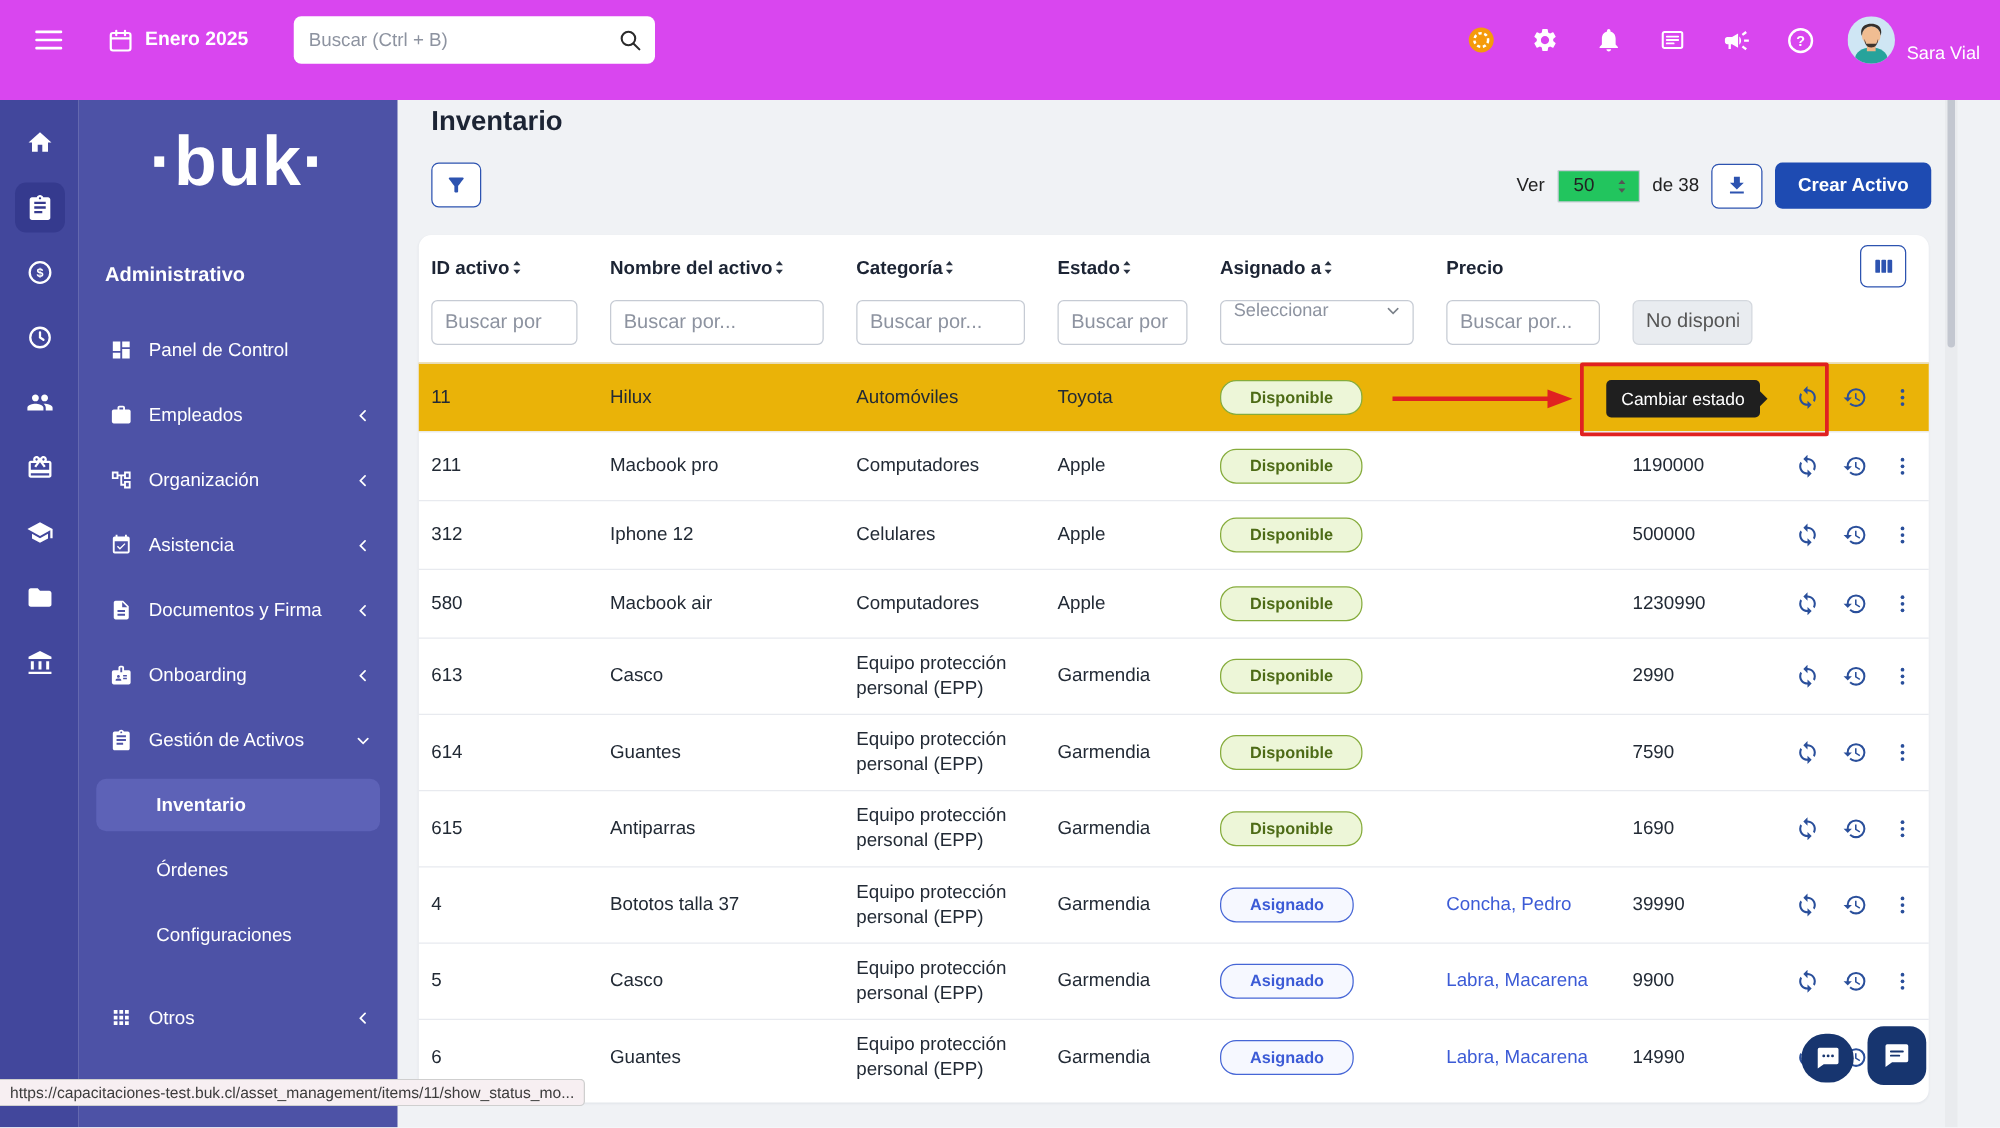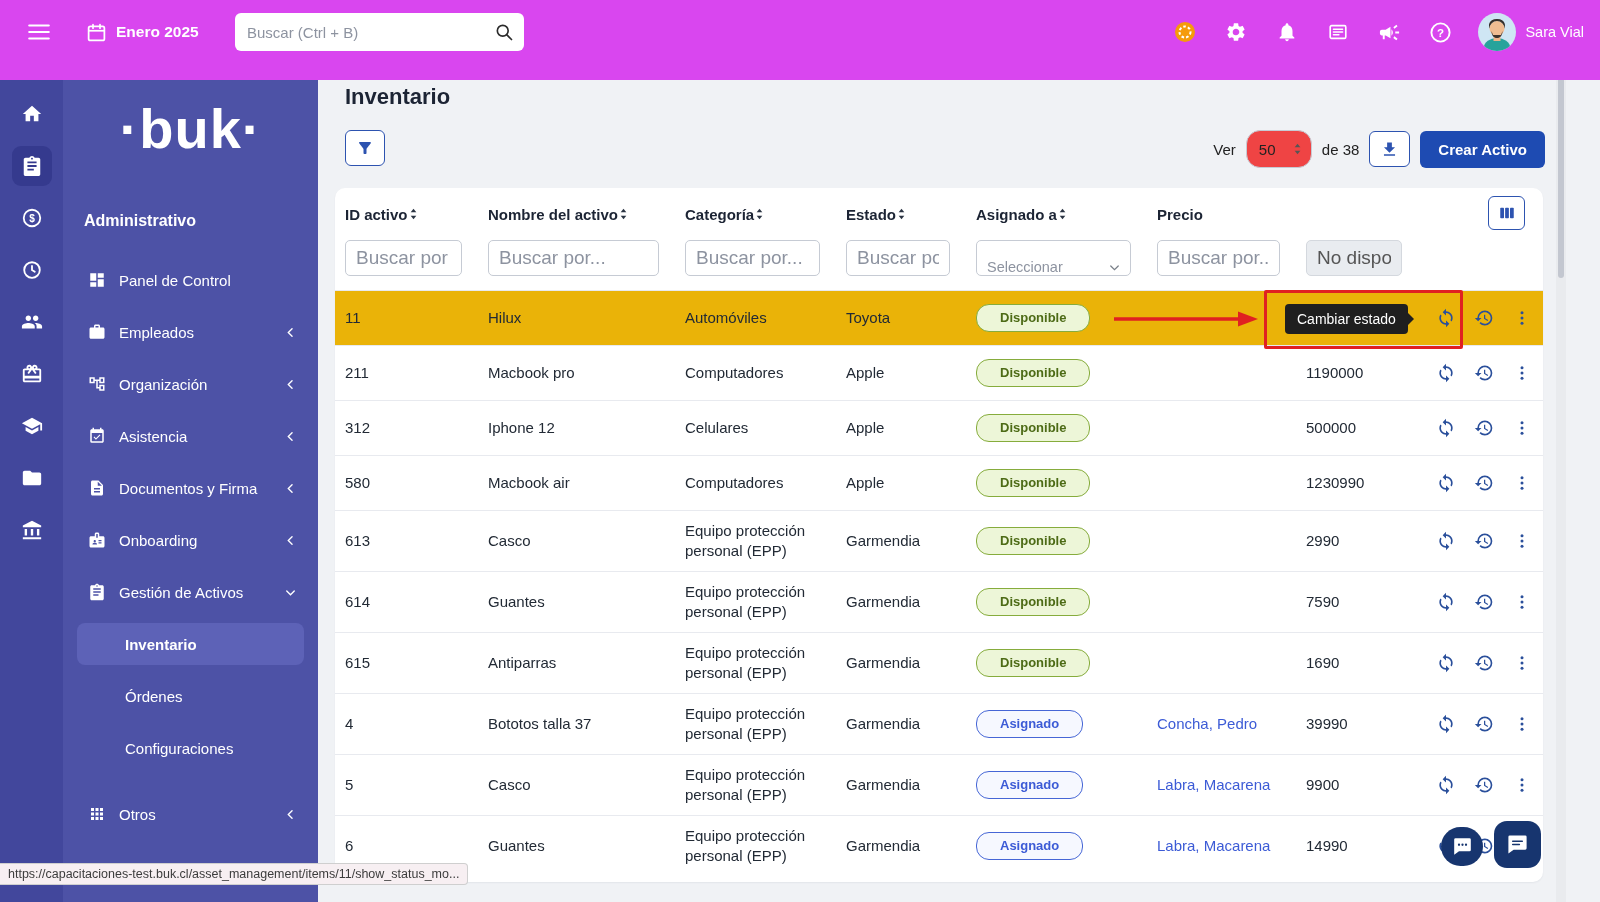--- a/index.html
+++ b/index.html
@@ -9,21 +9,21 @@
 
   
   .topbar{position:absolute;left:0;top:0;right:0;height:80px;background:#d946ef;z-index:6}
   .hamburger{position:absolute;left:24px;top:18px;width:30px;height:28px;background:none;border:none;cursor:pointer;display:flex;align-items:center;justify-content:center}
   .monthgroup{position:absolute;left:86px;top:0;height:64px;display:flex;align-items:center;gap:9px;color:#fff;font-weight:bold;font-size:15.5px;cursor:pointer}
   .searchbox{position:absolute;left:235px;top:13px;width:289px;height:38px;background:#fff;border-radius:6px;display:flex;align-items:center;padding:0 10px 0 12px}
   .searchbox input{flex:1;border:none;outline:none;font-size:15px;color:#333;background:transparent}
   .searchbox input::placeholder{color:#8d93a0}
   .topright{position:absolute;right:16px;top:0;height:64px;display:flex;align-items:center;gap:25px}
   .iconbtn{background:none;border:none;width:26px;height:26px;display:flex;align-items:center;justify-content:center;cursor:pointer}
-  .usergroup{display:flex;align-items:center;gap:9px;color:#fff;font-size:14.5px;cursor:pointer}
+  .usergroup{display:flex;align-items:flex-end;gap:9px;color:#fff;font-size:14.5px;cursor:pointer}
 
   
   .rail{position:absolute;left:0;top:64px;bottom:0;width:63px;background:#42479c;z-index:5;display:flex;flex-direction:column;align-items:center;padding-top:24px}
   .railitem{width:63px;height:52px;display:flex;align-items:center;justify-content:center;cursor:pointer;background:none;border:none}
   .railitem .tile{width:40px;height:40px;display:flex;align-items:center;justify-content:center;border-radius:9px}
   .railitem.active .tile{background:#353a8e}
 
   
   .sidepanel{position:absolute;left:63px;top:64px;bottom:0;width:255px;background:#4d52a6;z-index:5;color:#fff}
   .logo{text-align:center;font-size:56px;font-weight:bold;letter-spacing:1px;margin-top:26px;line-height:1.4;color:#fff}
@@ -34,34 +34,34 @@
   .subitem{height:52px;display:flex;align-items:center;padding-left:62px;font-size:15px;cursor:pointer}
   .subactive{height:42px;margin:5px 14px;border-radius:8px;background:#5d62b7;display:flex;align-items:center;padding-left:48px;font-weight:bold;font-size:15px;cursor:pointer}
   .otros{margin-top:14px}
 
   
   .main{position:absolute;left:318px;top:64px;right:0;bottom:0;background:#f0f2f5;overflow:hidden}
   .pagetitle{position:absolute;left:27px;top:20px;font-size:22px;font-weight:bold;color:#1c2434}
   .filterbtn{position:absolute;left:27px;top:66px;width:40px;height:36px;background:#fff;border:1.5px solid #2d53b0;border-radius:6px;display:flex;align-items:center;justify-content:center;cursor:pointer}
   .topcontrols{position:absolute;top:66px;right:55px;display:flex;align-items:center;gap:10px}
   .verlabel,.totaltext{font-size:15px;color:#222}
-  .verselect{width:66px;height:38px;background:#ef4444;border:1px solid #c6cbd4;border-radius:14px;display:flex;align-items:center;justify-content:space-between;padding:0 8px 0 12px;font-size:15px;color:#222;cursor:pointer}
+  .verselect{width:66px;height:26px;background:#22c55e;border:1px solid #c6cbd4;border-radius:1px;display:flex;align-items:center;justify-content:space-between;padding:0 8px 0 12px;font-size:15px;color:#222;cursor:pointer}
   .dlbtn{width:41px;height:36px;background:#fff;border:1.5px solid #2d53b0;border-radius:6px;display:flex;align-items:center;justify-content:center;cursor:pointer}
   .createbtn{height:37px;padding:0 18px;background:#1e4bb2;color:#fff;border:none;border-radius:6px;font-size:15px;font-weight:bold;cursor:pointer}
 
   
   .card{position:absolute;left:17px;top:124px;width:1208px;background:#fff;border-radius:10px;box-shadow:0 1px 2px rgba(20,30,60,.06);padding-bottom:6px}
   .colsbtn{position:absolute;top:8px;right:18px;width:37px;height:34px;background:#fff;border:1.5px solid #2d53b0;border-radius:6px;display:flex;align-items:center;justify-content:center;cursor:pointer;z-index:2}
   .tgrid{display:grid;grid-template-columns:143px 197px 161px 130px 181px 149px 134px 113px}
   .th{display:flex;align-items:center;gap:0;padding:0 6px 0 10px;height:52px;font-size:15px;font-weight:bold;color:#1c2434;cursor:pointer}
   .fc{padding:0 16px 14px 10px}
-  .finput{width:100%;height:36px;border:1px solid #c6cbd4;border-radius:5px;padding:0 10px;font-size:19px;color:#333;outline:none;background:#fff}
+  .finput{width:100%;height:36px;border:1px solid #c6cbd4;border-radius:5px;padding:0 10px;font-size:16px;color:#333;outline:none;background:#fff}
   .finput::placeholder{color:#8d93a0}
   .fdisabled{background:#e9ecf0;color:#555;border-color:#d4d8de;width:96px;white-space:nowrap;overflow:hidden}
-  .fselect{width:100%;height:36px;border:1px solid #c6cbd4;border-radius:5px;display:flex;align-items:flex-end;justify-content:space-between;padding:0 8px 0 10px;color:#8d93a0;font-size:14.5px;cursor:pointer;background:#fff}
+  .fselect{width:100%;height:36px;border:1px solid #c6cbd4;border-radius:5px;display:flex;align-items:flex-start;justify-content:space-between;padding:0 8px 12px 10px;color:#8d93a0;font-size:14.5px;cursor:pointer;background:#fff}
   .trow{border-top:1px solid #e8eaef;min-height:55px;align-items:center}
   .trow .td{padding:10px 8px 10px 10px;font-size:15px;color:#222a35;display:flex;align-items:center;line-height:20px}
   .row-hover{background:#eab308}
   .badge{display:inline-block;padding:3px 23px;border-radius:13px;font-size:13px;font-weight:bold;white-space:nowrap}
   .badge-green{background:#edf6d8;border:1px solid #86ac3c;color:#4d6b16}
   .badge-blue{background:#f6f8ff;border:1px solid #4666d6;color:#3c5bd6}
   .assignee{color:#3c5bd6;text-decoration:none;cursor:pointer;white-space:nowrap}
   .actions{gap:14px;padding-left:4px !important}
   .actionbtn{background:none;border:none;width:24px;height:24px;cursor:pointer;display:flex;align-items:center;justify-content:center;flex:none}
 

